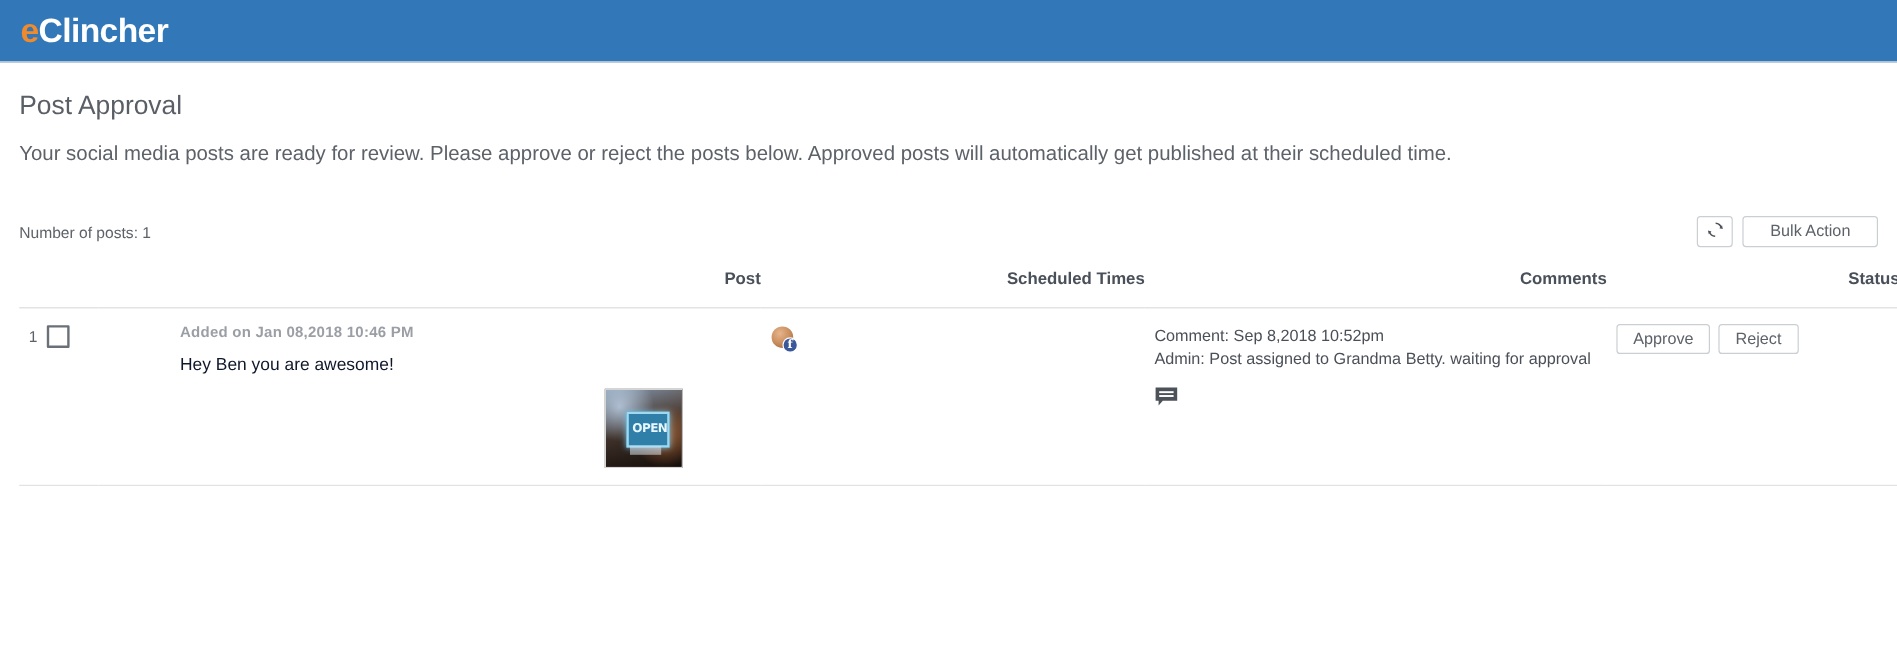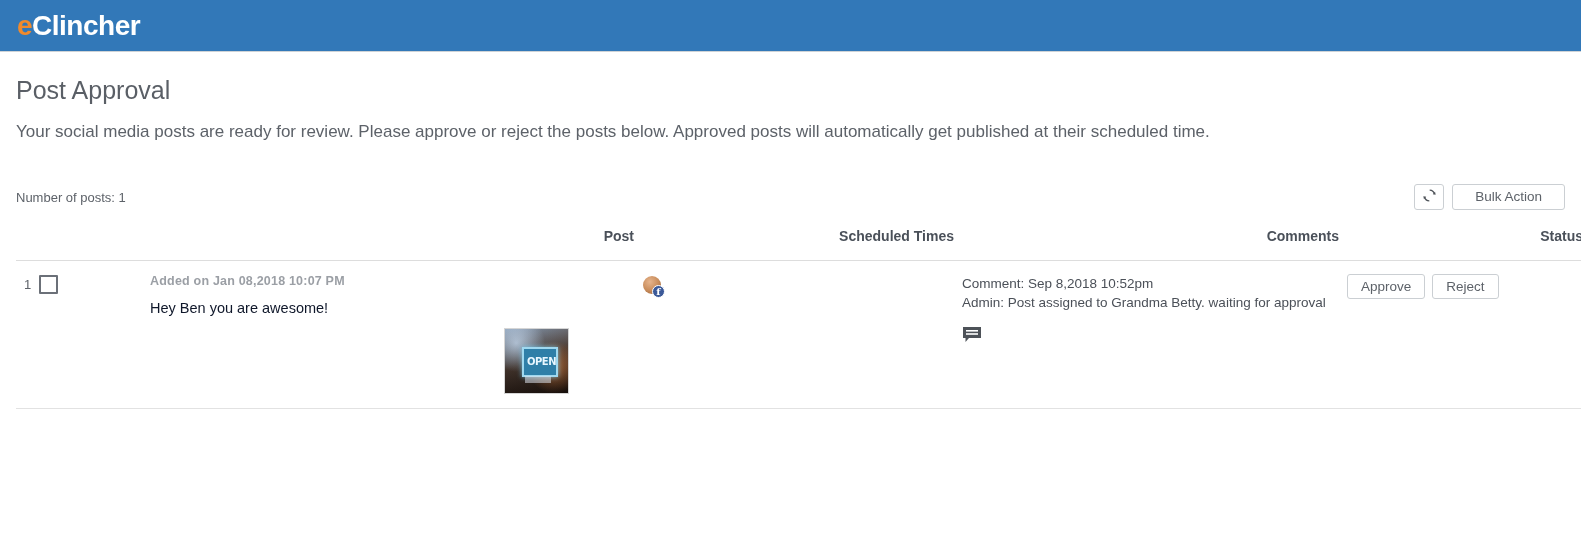--- a/index.html
+++ b/index.html
@@ -42,21 +42,21 @@
   .logo-rest {
     color: #ffffff;
   }
 
   
   .page-wrap {
     padding: 0 16px;
     box-sizing: border-box;
   }
   .page-title {
-    font-size: 25px;
+    font-size: 22px;
     font-weight: normal;
     color: #5a5f66;
     margin: 23px 0 0 0;
     line-height: 1.2;
   }
   .page-sub {
     font-size: 17px;
     color: #5d6269;
     margin-top: 16px;
     line-height: 1.3;
@@ -361,21 +361,21 @@
       <tr>
 
         <td>
           <div class="row-numbox">
             <span class="row-num">1</span>
             <span class="chk"></span>
           </div>
         </td>
 
         <td class="post-cell">
-          <div class="post-added">Added on Jan 08,2018 10:07 PM</div>
+          <div class="post-added">Added on Jan 08,2018 10:46 PM</div>
           <div class="post-text">Hey Ben you are awesome!</div>
           <div class="post-thumb">
             <div class="thumb-art"></div>
             <div class="thumb-sign">
               <span>OPEN</span>
             </div>
             <div class="thumb-bar"></div>
           </div>
         </td>
 

